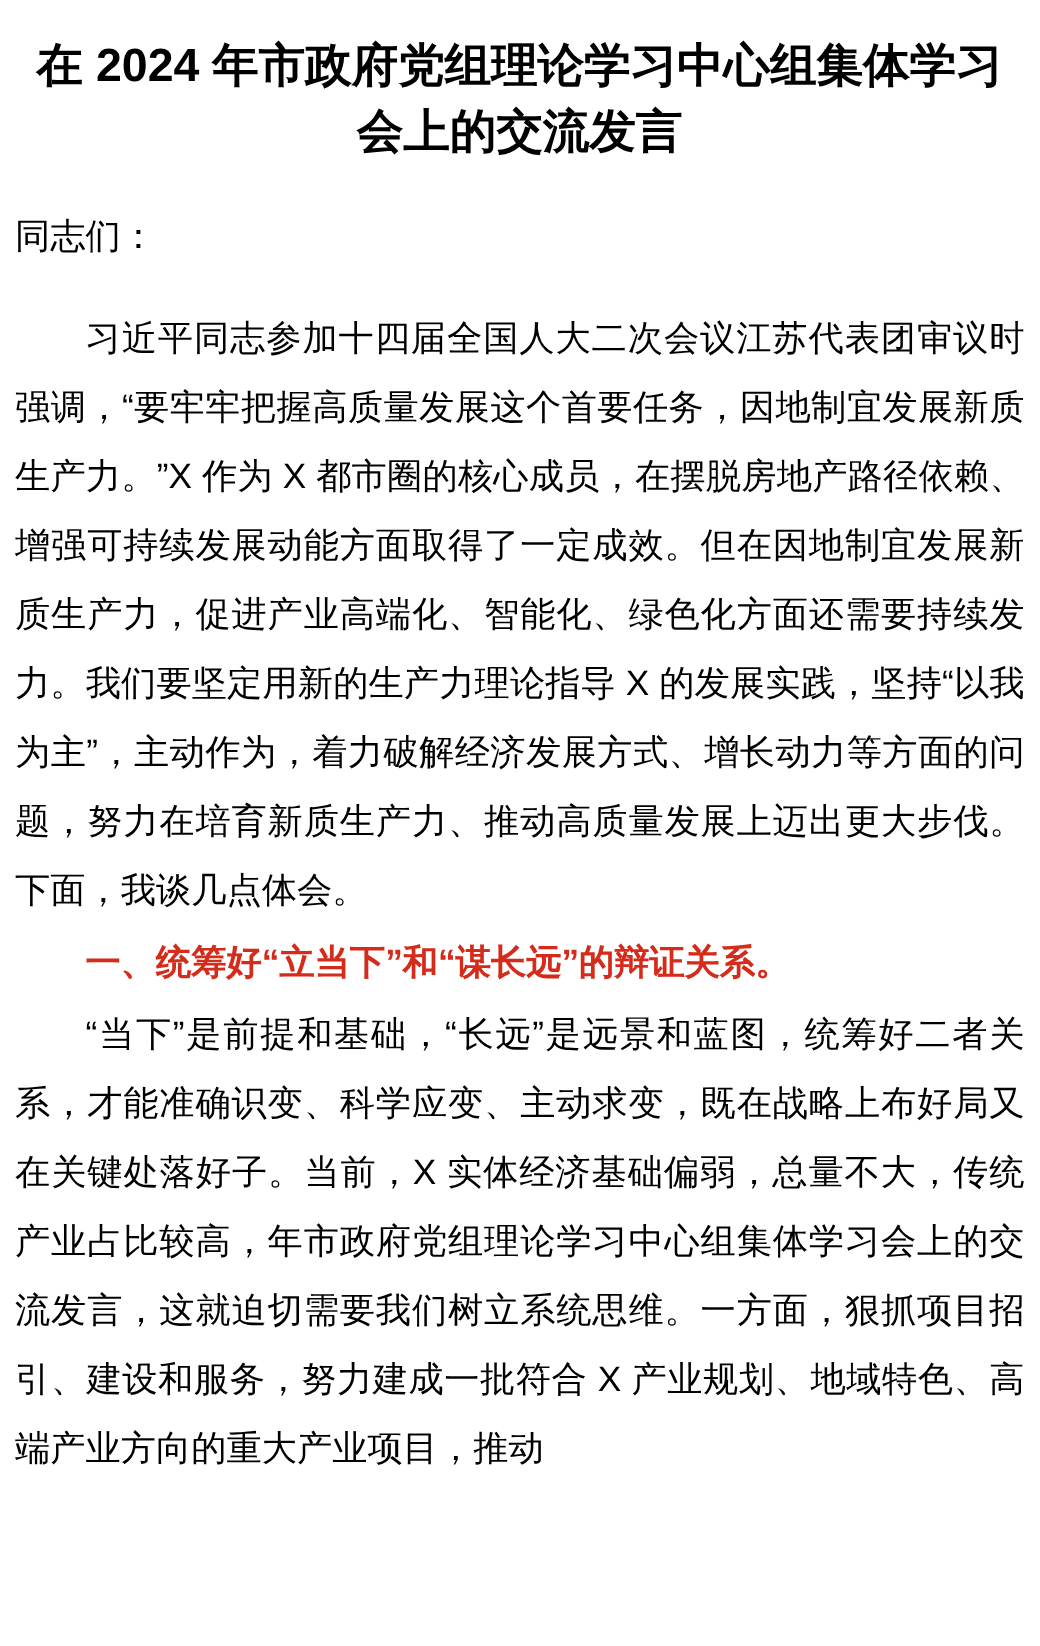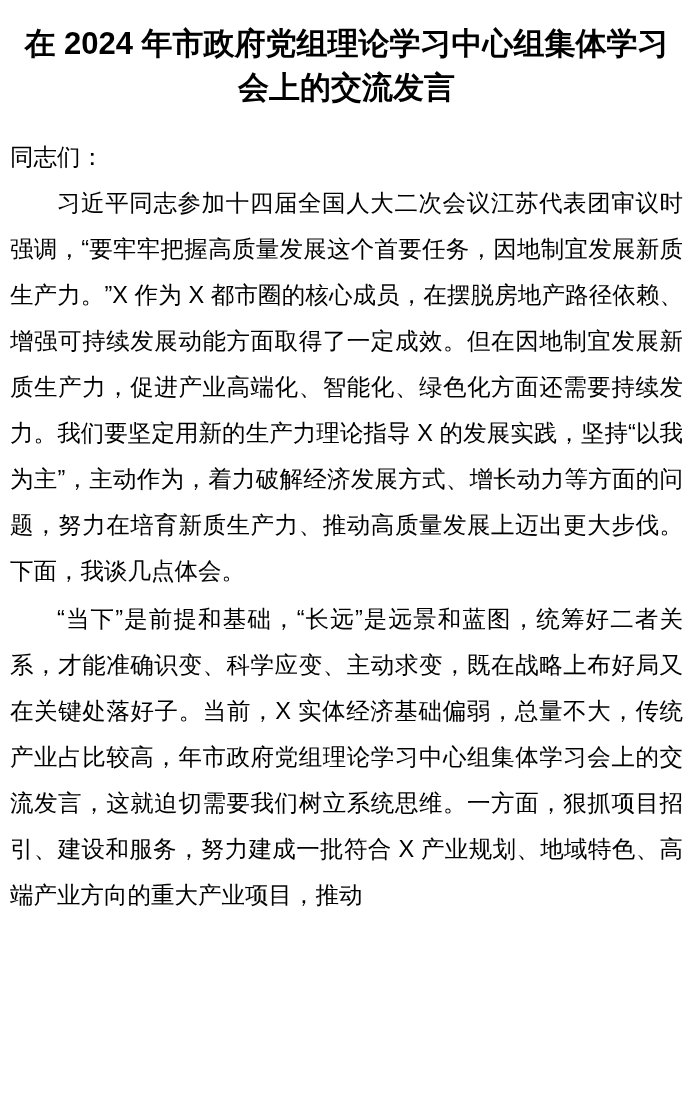--- a/index.html
+++ b/index.html
@@ -27,21 +27,21 @@
     line-height: 44px;
     text-align: center;
     letter-spacing: 0px;
     margin: 0 0 26px 0;
     color: #000000;
   }
   .salutation {
     font-family: "Liberation Sans", "DejaVu Sans", sans-serif;
     font-size: 23.5px;
     line-height: 42px;
-    margin: 0 0 2px 0;
+    margin: 0 0 24px 0;
     text-align: justify;
     text-align-last: left;
   }
   .para {
     font-family: "Liberation Sans", "DejaVu Sans", sans-serif;
     font-size: 23.5px;
     line-height: 46px;
     margin: 0 0 2px 0;
     text-align: justify;
     text-align-last: left;
@@ -63,16 +63,17 @@
 <body>
 
 <div class="page">
 
   <h1 class="doc-title">在 2024 年市政府党组理论学习中心组集体学习会上的交流发言</h1>
 
   <p class="salutation">同志们：</p>
 
   <p class="para">习近平同志参加十四届全国人大二次会议江苏代表团审议时强调，“要牢牢把握高质量发展这个首要任务，因地制宜发展新质生产力。”X 作为 X 都市圈的核心成员，在摆脱房地产路径依赖、增强可持续发展动能方面取得了一定成效。但在因地制宜发展新质生产力，促进产业高端化、智能化、绿色化方面还需要持续发力。我们要坚定用新的生产力理论指导 X 的发展实践，坚持“以我为主”，主动作为，着力破解经济发展方式、增长动力等方面的问题，努力在培育新质生产力、推动高质量发展上迈出更大步伐。下面，我谈几点体会。</p>
 
+  <p class="heading-red">一、统筹好“立当下”和“谋长远”的辩证关系。</p>
 
   <p class="para">“当下”是前提和基础，“长远”是远景和蓝图，统筹好二者关系，才能准确识变、科学应变、主动求变，既在战略上布好局又在关键处落好子。当前，X 实体经济基础偏弱，总量不大，传统产业占比较高，年市政府党组理论学习中心组集体学习会上的交流发言，这就迫切需要我们树立系统思维。一方面，狠抓项目招引、建设和服务，努力建成一批符合 X 产业规划、地域特色、高端产业方向的重大产业项目，推动</p>
 
 </div>
 
 </body></html>

